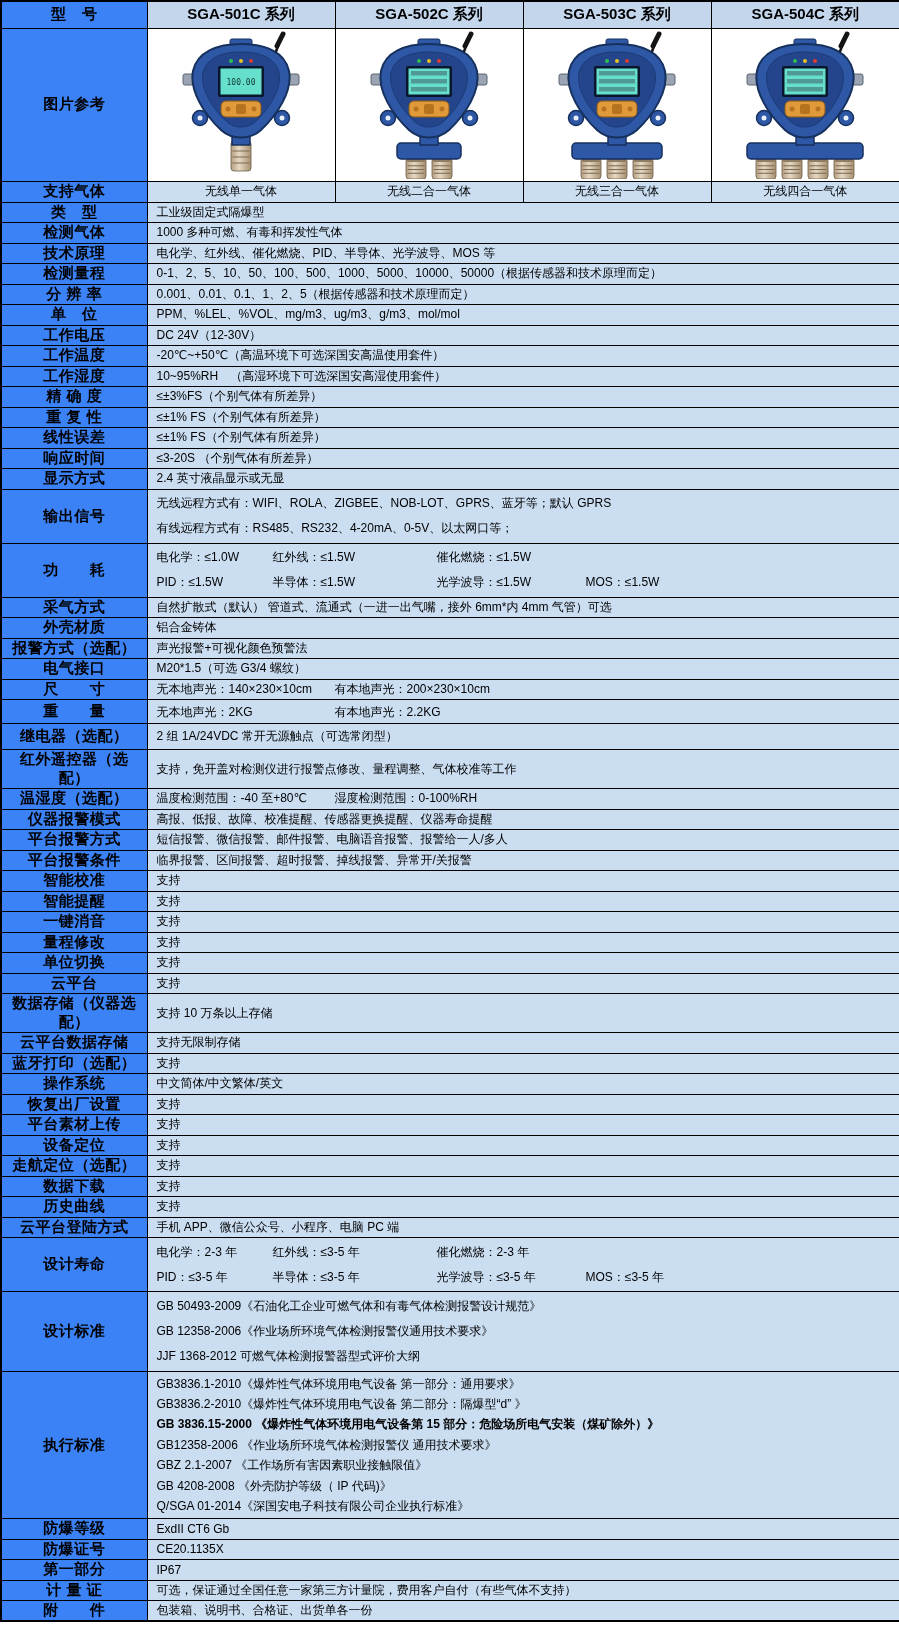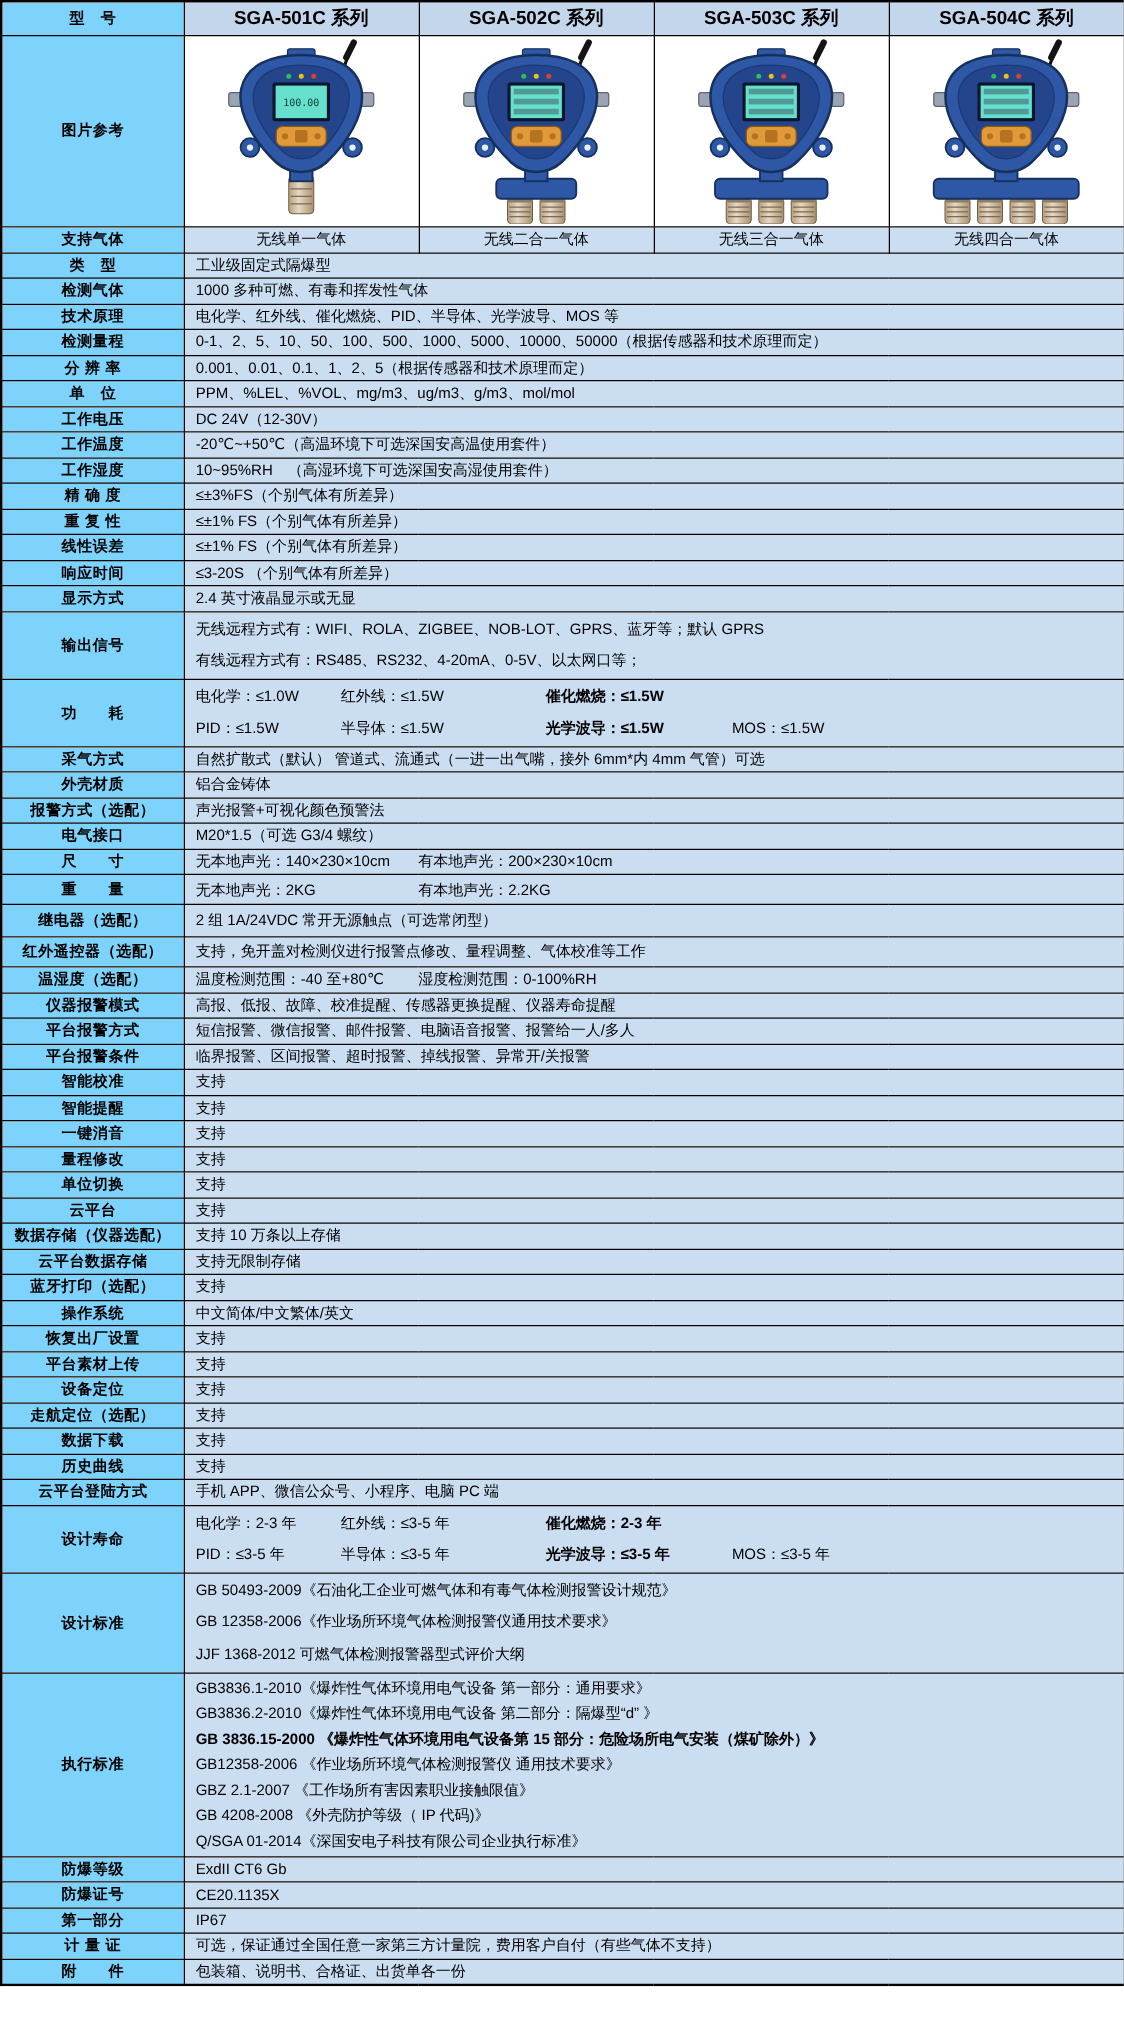--- a/index.html
+++ b/index.html
@@ -1,29 +1,29 @@
 <!DOCTYPE html>
 <html><head>
 <meta charset="utf-8">
 <style>
   html,body{margin:0;padding:0;background:#ffffff;}
   body{width:899px;font-family:"Liberation Sans","DejaVu Sans",sans-serif;color:#000;}
   table{border-collapse:collapse;width:899px;table-layout:fixed;border:2px solid #000;}
   td{border:1px solid #000;font-size:12px;padding:0 4px;vertical-align:middle;overflow:hidden;}
   tr{height:20.5px;}
-  td.lbl{background:#7dd3fc;font-weight:bold;text-align:center;font-size:12px;letter-spacing:0.5px;}
+  td.lbl{background:#3b82f6;font-weight:bold;text-align:center;font-size:15px;letter-spacing:0.5px;}
   td.hdr{background:#C3D6EC;font-weight:bold;text-align:center;font-size:15px;}
   td.val{background:#CADDF1;text-align:left;padding-left:9px;}
   td.ctr{text-align:center;padding-left:4px;}
   td.img{background:#ffffff;text-align:center;vertical-align:middle;padding:0;}
   .ln{white-space:nowrap;}
   .quad .seg{display:inline-block;white-space:nowrap;vertical-align:top;}
   .quad .seg:nth-child(1){width:116px;}
   .quad .seg:nth-child(2){width:164px;}
-  .quad .seg:nth-child(3){width:149px;font-weight:bold;}
+  .quad .seg:nth-child(3){width:149px;}
   .wide .seg{display:inline-block;white-space:nowrap;vertical-align:top;}
   .wide .seg:nth-child(1){width:178px;}
   .dev{width:170px;height:148px;margin:0 auto;}
   .dev svg{display:block;}
 </style>
 </head>
 <body>
 
 <table>
   <colgroup>

